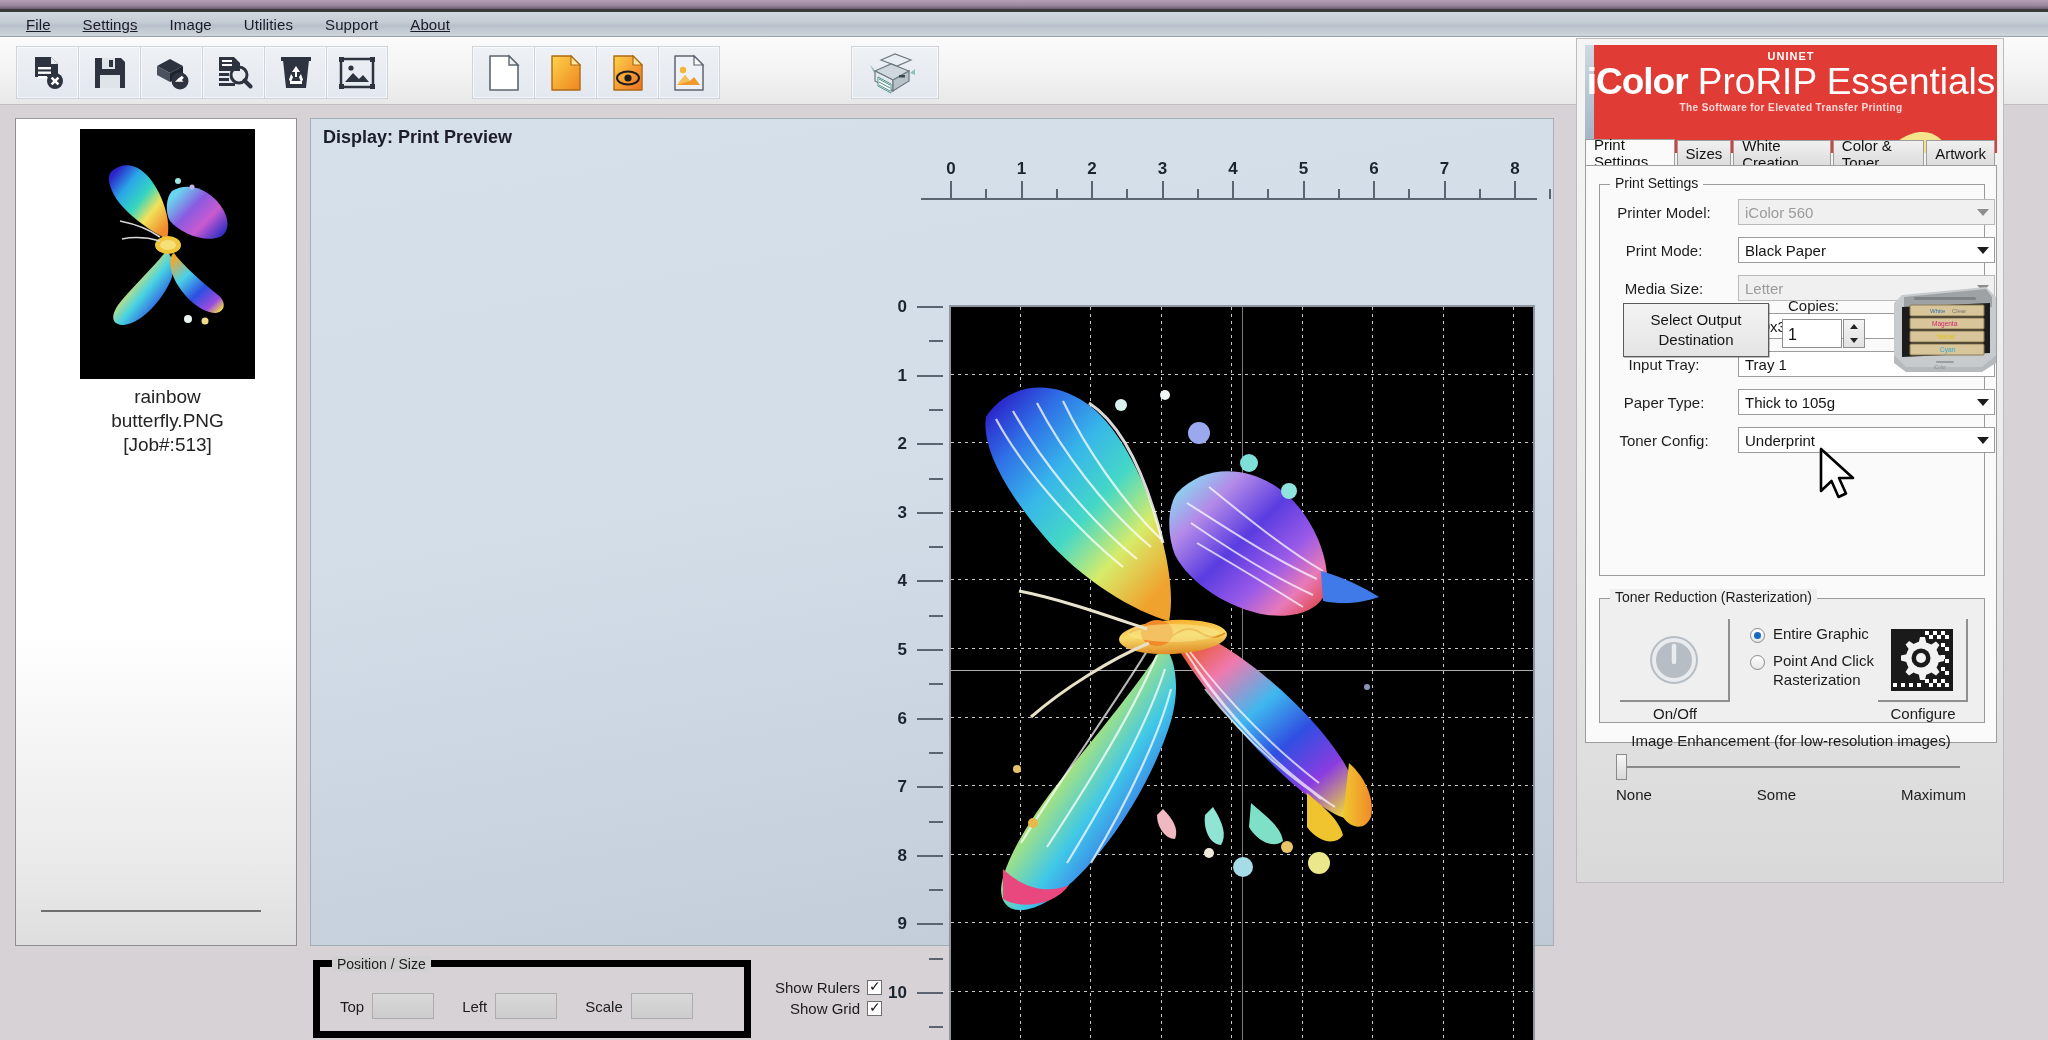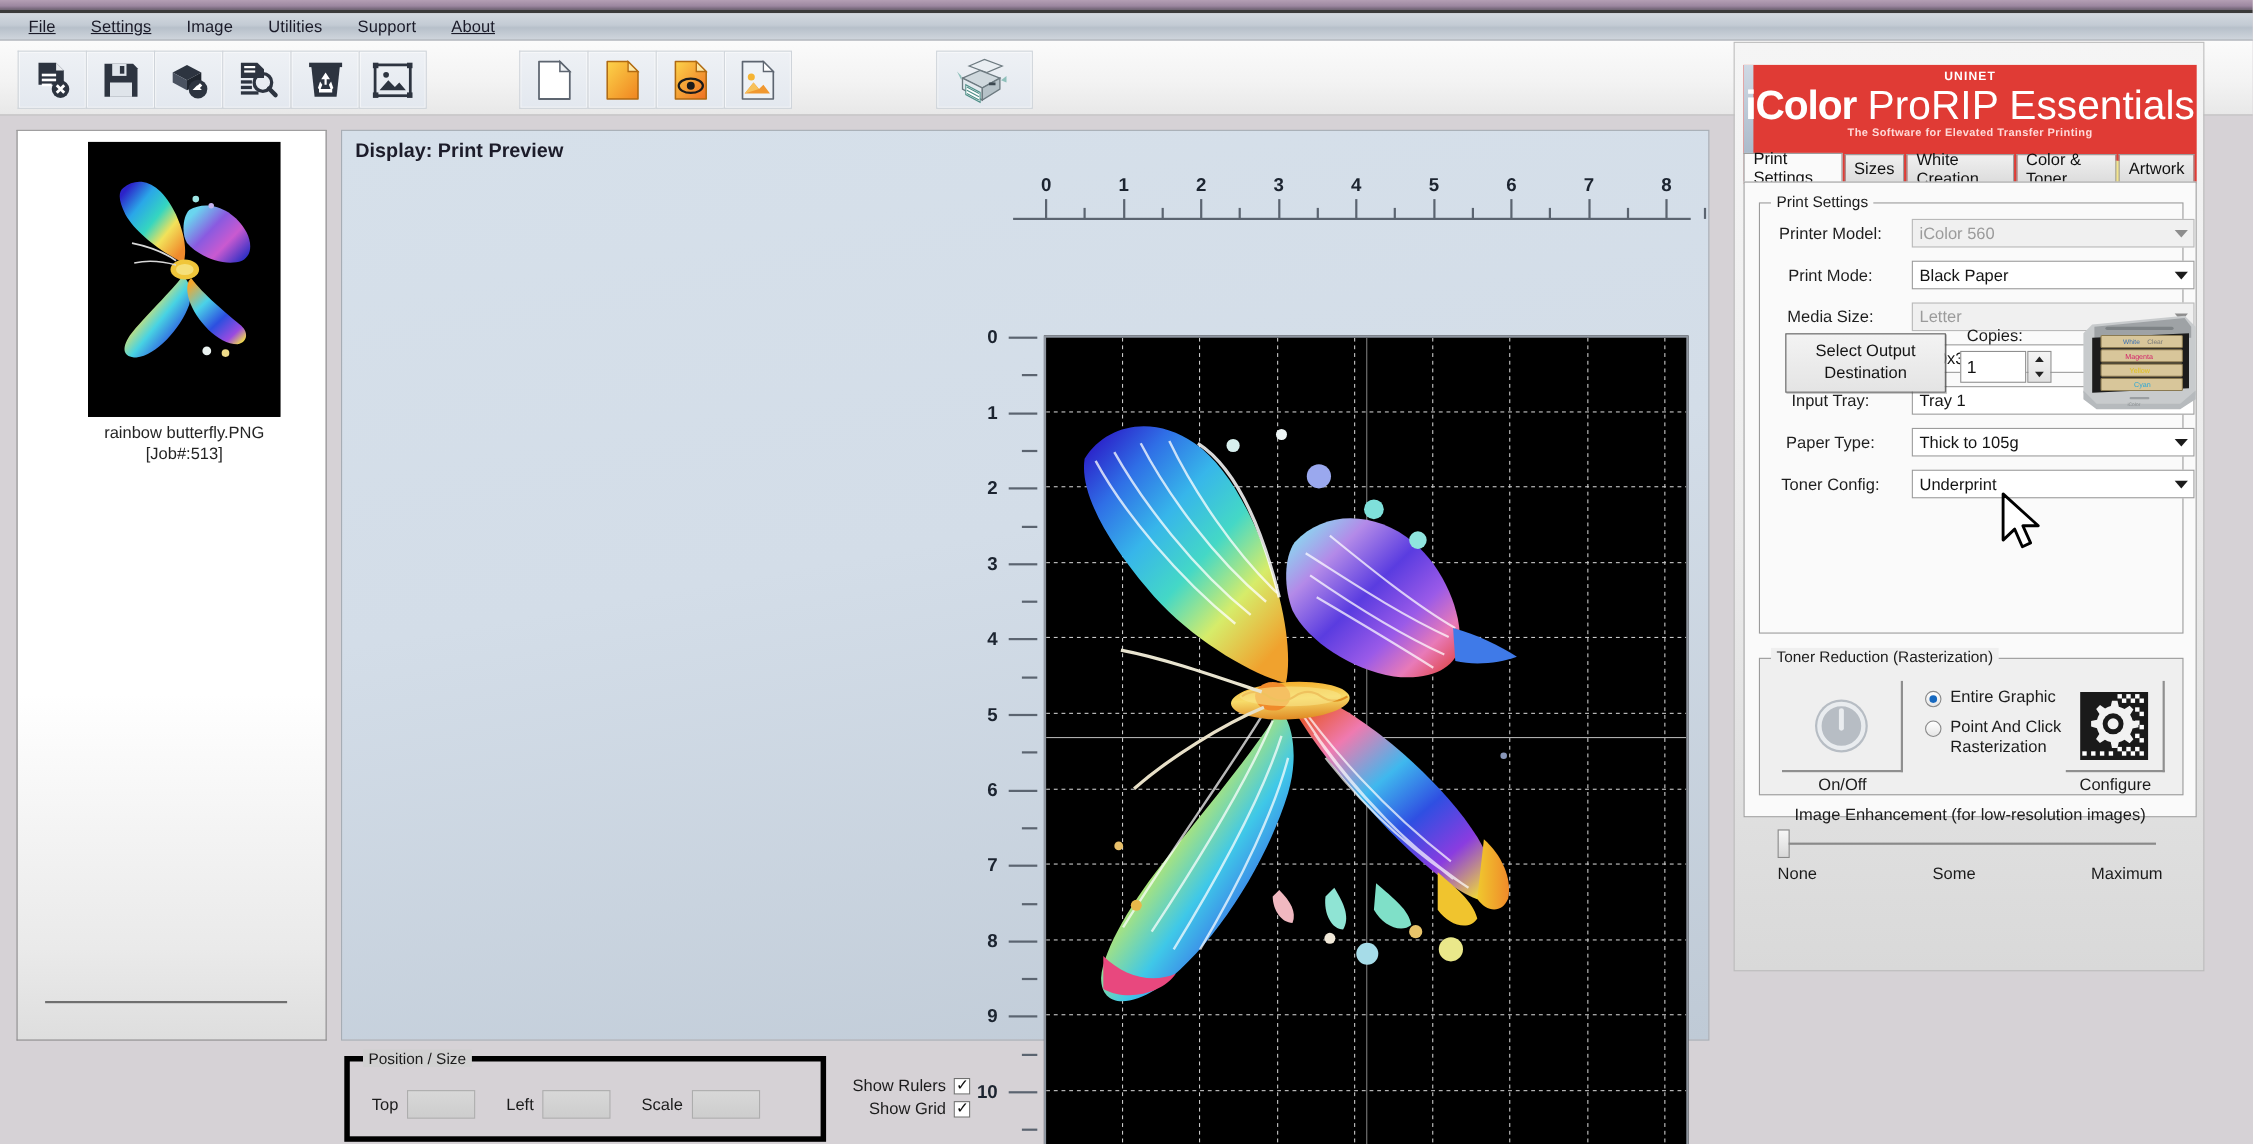--- a/index.html
+++ b/index.html
@@ -60,21 +60,21 @@
     background: linear-gradient(180deg,#ffffff 0%, #ffffff 62%, #eaeaea 90%, #dedede 100%);
     border:1px solid #8e8e8e;
     border-top-color:#9a9a9a;
   }
   .thumb-wrap { position:absolute; left:64px; top:10px; width:175px; }
   .thumb {
     width:175px; height:250px; background:#000;
     position:relative; overflow:hidden;
   }
   .thumb-caption {
-    text-align:center; font-size:15px; color:#242424; line-height:1.25;
+    text-align:center; font-size:19px; color:#242424; line-height:1.25;
     margin-top:6px;
   }
   .panel-divider {
     position:absolute; left:25px; bottom:33px; width:220px; height:2px;
     background:#6f6f6f;
   }
 
   
   .center {
     position:absolute; left:310px; top:118px; width:1244px; height:828px;
@@ -109,21 +109,21 @@
             background-size:1px 7px; }
   .grid-h { position:absolute; left:0; right:0; height:1px;
             background-image: linear-gradient(to right,#c8c8c8 50%, transparent 50%);
             background-size:7px 1px; }
   .center-cross-v { position:absolute; top:0; bottom:0; width:1px; background:#7a7a7a; }
   .center-cross-h { position:absolute; left:0; right:0; height:1px; background:#aeaeae; }
 
   
   .pos-group {
     position:absolute; left:313px; top:960px; width:438px; height:78px;
-    border:5px solid #000000; background:transparent;
+    border:7px solid #000000; background:transparent;
   }
   .grp-title {
     position:absolute; top:-11px; left:12px; padding:0 5px;
     font-size:14px; color:#1c1c1c; background:#d1d1d1;
   }
   .pos-row { position:absolute; top:26px; left:20px; display:flex; align-items:center; }
   .pos-lbl { font-size:15px; color:#1c1c1c; margin-right:8px; }
   .pos-input {
     width:62px; height:26px;
     background: linear-gradient(180deg,#d8d8d8,#cdcdcd);
@@ -141,21 +141,21 @@
     font-size:14px; color:#111; line-height:17px;
   }
 
   
   .right-panel {
     position:absolute; left:1576px; top:38px; width:428px; height:845px;
     background: linear-gradient(180deg,#f5f5f5 0%, #ececec 50%, #d9d9d9 100%);
     border:1px solid #bcbcbc;
   }
   .logo {
-    position:absolute; left:8px; top:20px; width:412px; height:108px;
+    position:absolute; left:8px; top:6px; width:412px; height:108px;
     background:#e03b35; overflow:hidden;
   }
   .logo-bar {
     position:absolute; left:0; top:0; width:9px; height:100%;
     background:linear-gradient(180deg,#cfd9e4,#9fb0c2);
   }
   .logo-uninet {
     position:absolute; left:0; right:0; top:5px; text-align:center;
     font-size:11px; font-weight:bold; color:#fff; letter-spacing:1px;
   }

